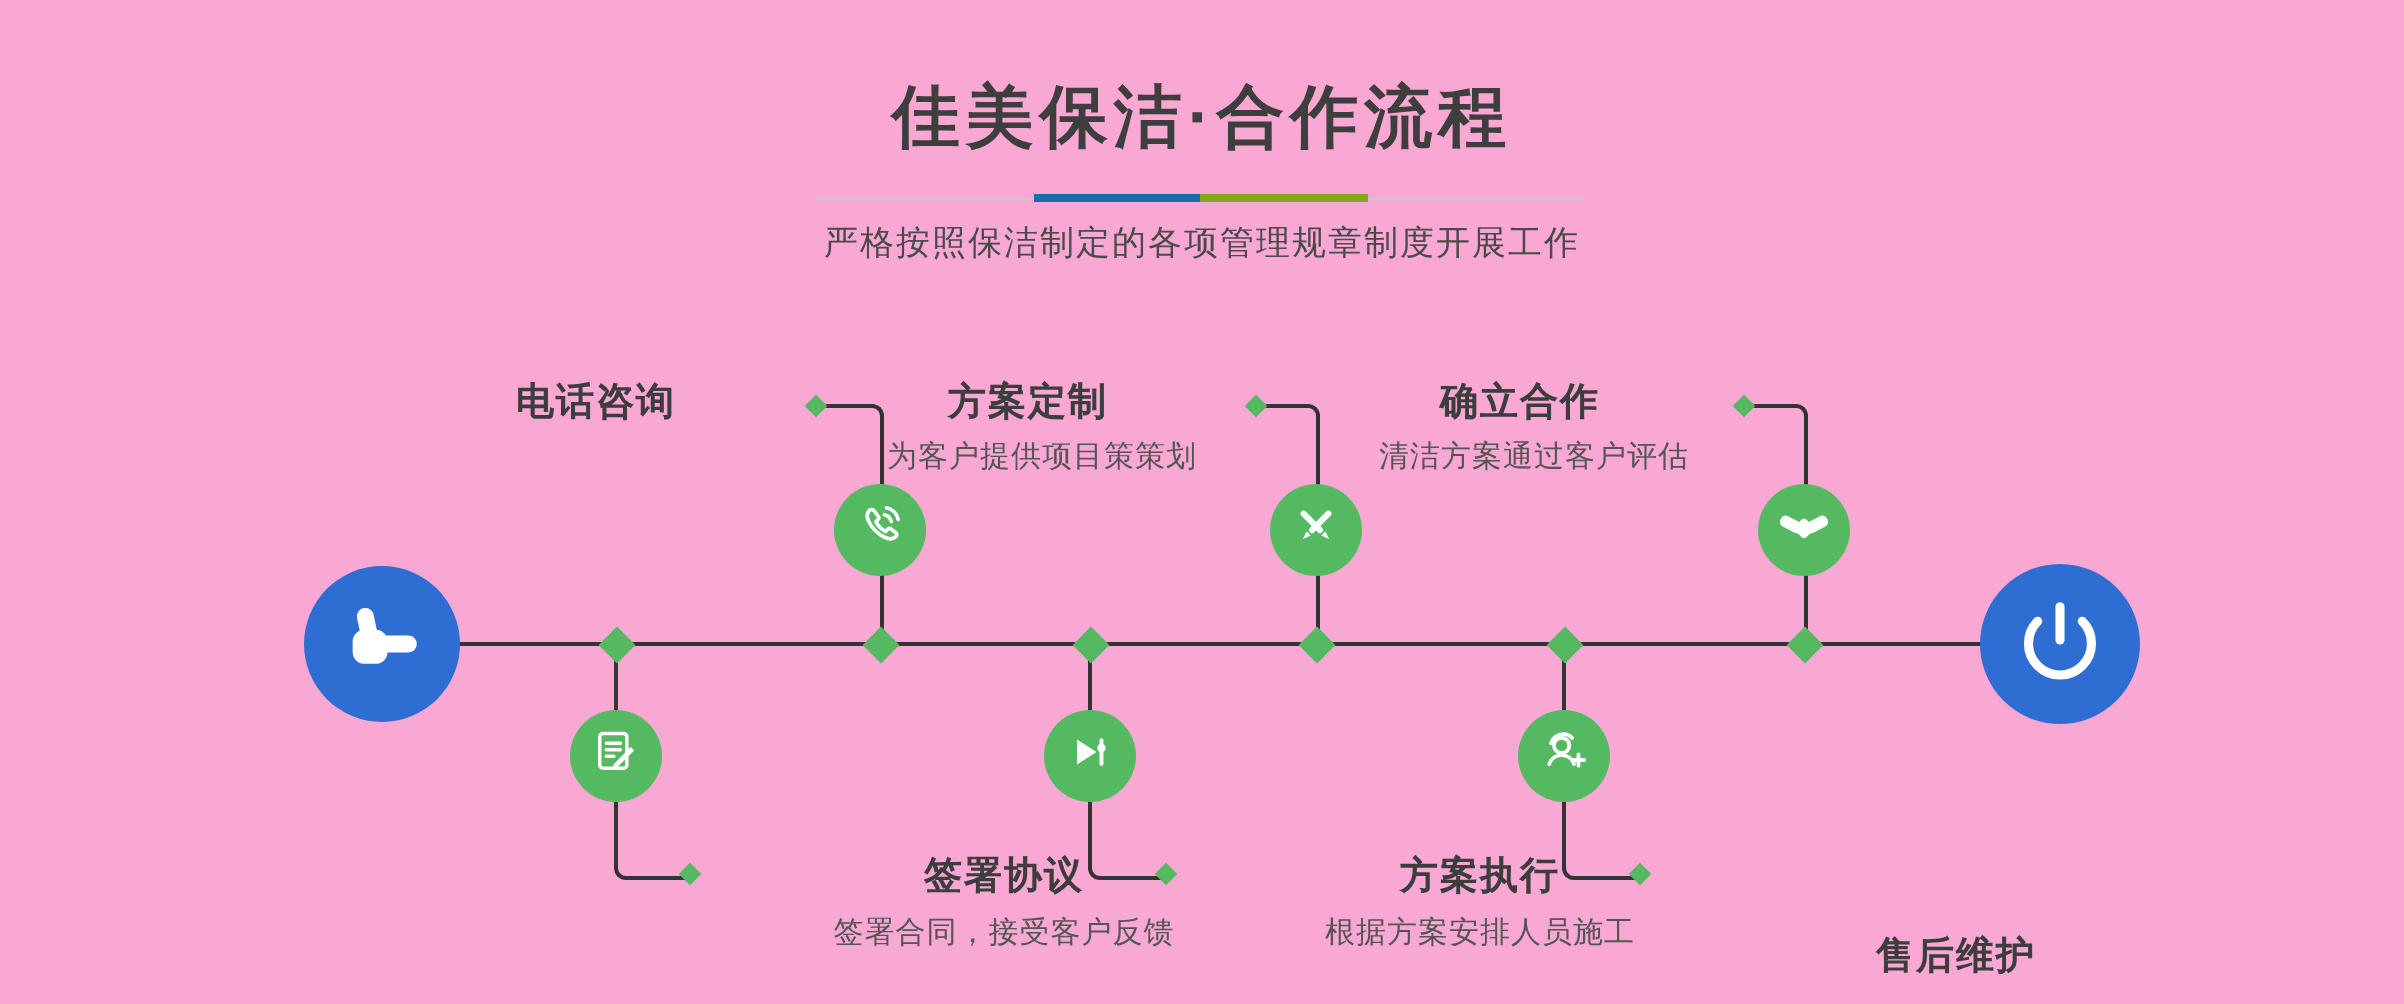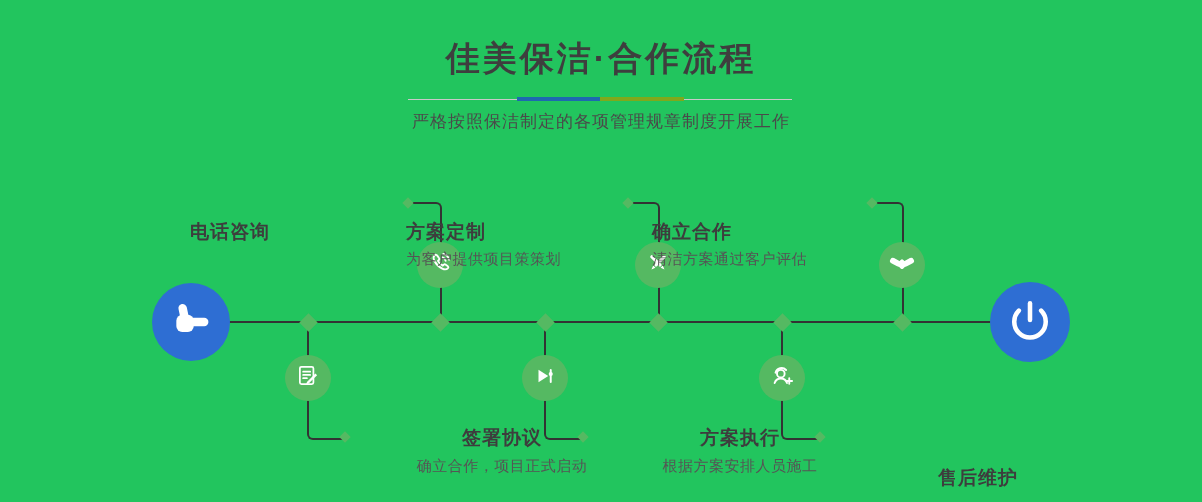--- a/index.html
+++ b/index.html
@@ -1,17 +1,17 @@
 <!DOCTYPE html>
 <html><head>
 <meta charset="utf-8">
 <style>
   html,body{margin:0;padding:0;background:#fff;}
   #canvas{
-    position:relative;width:1202px;height:502px;background:#22c55e;overflow:hidden;
+    position:relative;width:1202px;height:502px;background:#f9a8d4;overflow:hidden;
     font-family:"Liberation Sans","DejaVu Sans",sans-serif;
   }
   .abs{position:absolute;}
 
   
   .page-title{
     left:0;top:36px;width:1202px;text-align:center;
     font-size:34px;font-weight:bold;color:#3e3e3e;letter-spacing:3px;
   }
   .divider-base{left:408px;top:99px;width:384px;height:1px;background:#c9c9c9;}
@@ -32,21 +32,21 @@
 
   .node-blue{
     background:#2e6ed3;border-radius:50%;
     display:flex;align-items:center;justify-content:center;
   }
   .node-green{
     width:46px;height:46px;background:#55b962;border-radius:50%;
     display:flex;align-items:center;justify-content:center;
   }
 
-  .label-top{width:230px;text-align:left;margin-top:31px;}
+  .label-top{width:230px;text-align:center;}
   .label-top .step-title{font-size:19px;font-weight:bold;color:#3d3d3d;padding-right:14px;letter-spacing:1px;}
   .label-top .step-desc{font-size:15px;color:#555;margin-top:5px;letter-spacing:0.5px;}
 
   .label-bottom{width:300px;text-align:center;}
   .label-bottom .step-title{font-size:19px;font-weight:bold;color:#3d3d3d;letter-spacing:1px;}
   .label-bottom .step-desc{font-size:15px;color:#555;margin-top:6px;letter-spacing:0.5px;}
 </style>
 </head>
 <body>
 
@@ -169,21 +169,21 @@
     <div class="step-title">确立合作</div>
     <div class="step-desc">清洁方案通过客户评估</div>
   </div>
   <div class="abs label-top" style="left:406px;top:188px;">
     <div class="step-title">方案定制</div>
     <div class="step-desc">为客户提供项目策策划</div>
   </div>
 
   <div class="abs label-bottom" style="left:352px;top:425px;">
     <div class="step-title">签署协议</div>
-    <div class="step-desc">确立合作，项目正式启动</div>
+    <div class="step-desc">签署合同，接受客户反馈</div>
   </div>
   <div class="abs label-bottom" style="left:590px;top:425px;">
     <div class="step-title">方案执行</div>
     <div class="step-desc">根据方案安排人员施工</div>
   </div>
   <div class="abs label-bottom" style="left:828px;top:425px;margin-top:40px;">
     <div class="step-title">售后维护</div>
   </div>
 
 </div>

